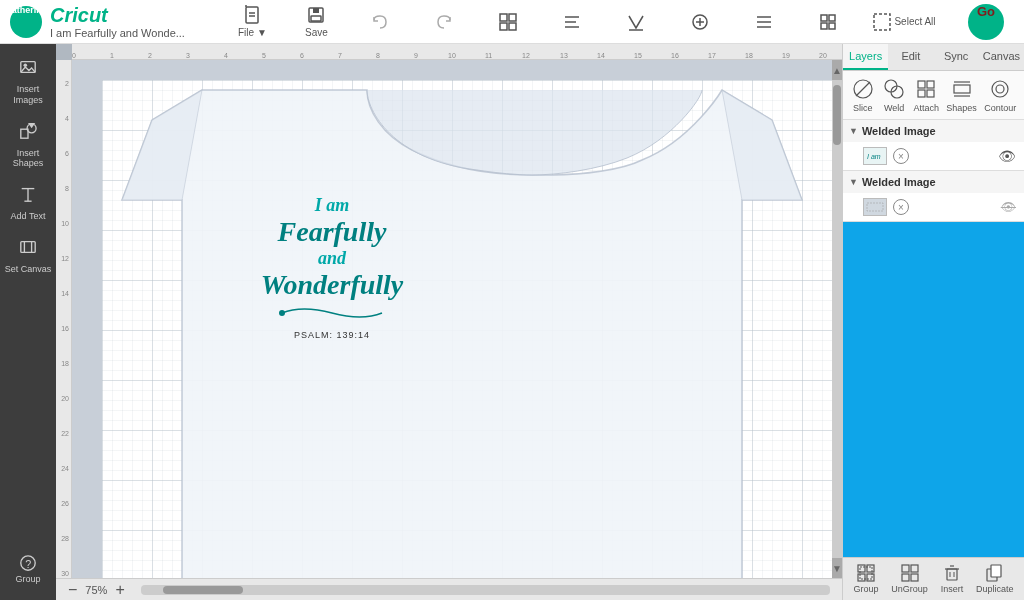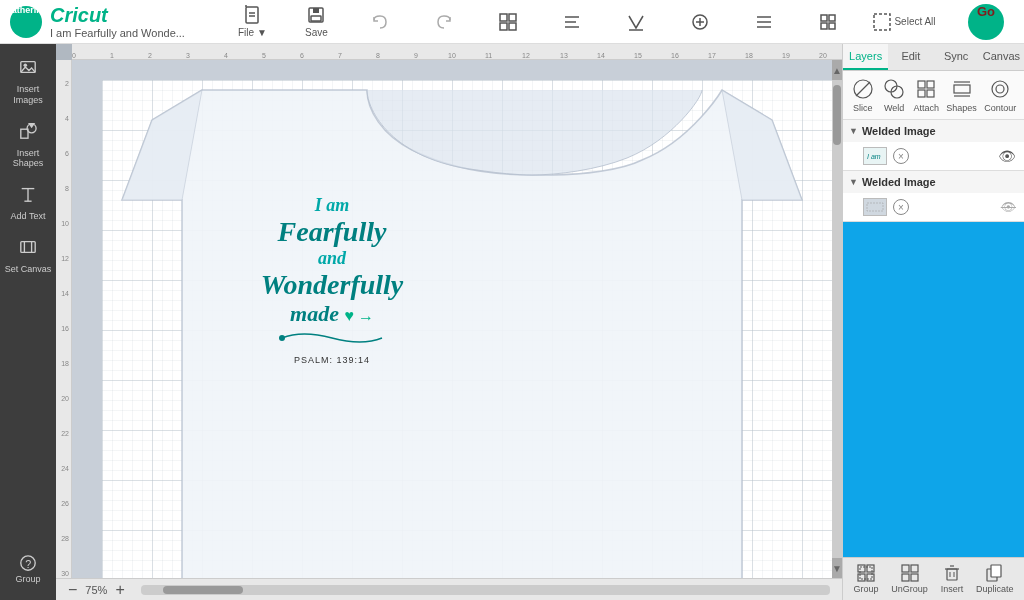--- a/index.html
+++ b/index.html
@@ -506,24 +506,20 @@
           <path d="M20,120 L50,40 L100,10 L80,120" fill="rgba(225,232,240,0.6)" stroke="rgba(180,190,205,0.6)" stroke-width="0.8"></path>
 
           <path d="M700,120 L670,40 L620,10 L640,120" fill="rgba(225,232,240,0.6)" stroke="rgba(180,190,205,0.6)" stroke-width="0.8"></path>
         </svg>
 
         <div id="design-content" style="position:absolute;top:115px;left:110px;width:240px;text-align:center;">
           <div class="design-line1">I am</div>
           <div class="design-line2">Fearfully</div>
           <div class="design-line3">and</div>
           <div class="design-line4">Wonderfully</div>
-          <div class="design-line5">
-            <span>made</span>
-            <span style="color:#00b388;font-size:16px"> ♥ →</span>
-          </div>
 
           <div class="design-decoration">
             <svg width="120" height="20" viewBox="0 0 120 20">
               <path d="M10,10 Q30,2 60,10 Q90,18 110,10" fill="none" stroke="#008080" stroke-width="1.5"></path>
               <circle cx="10" cy="10" r="3" fill="#008080"></circle>
             </svg>
           </div>
           <div class="design-scripture">PSALM:  139:14</div>
         </div>
       </div>

